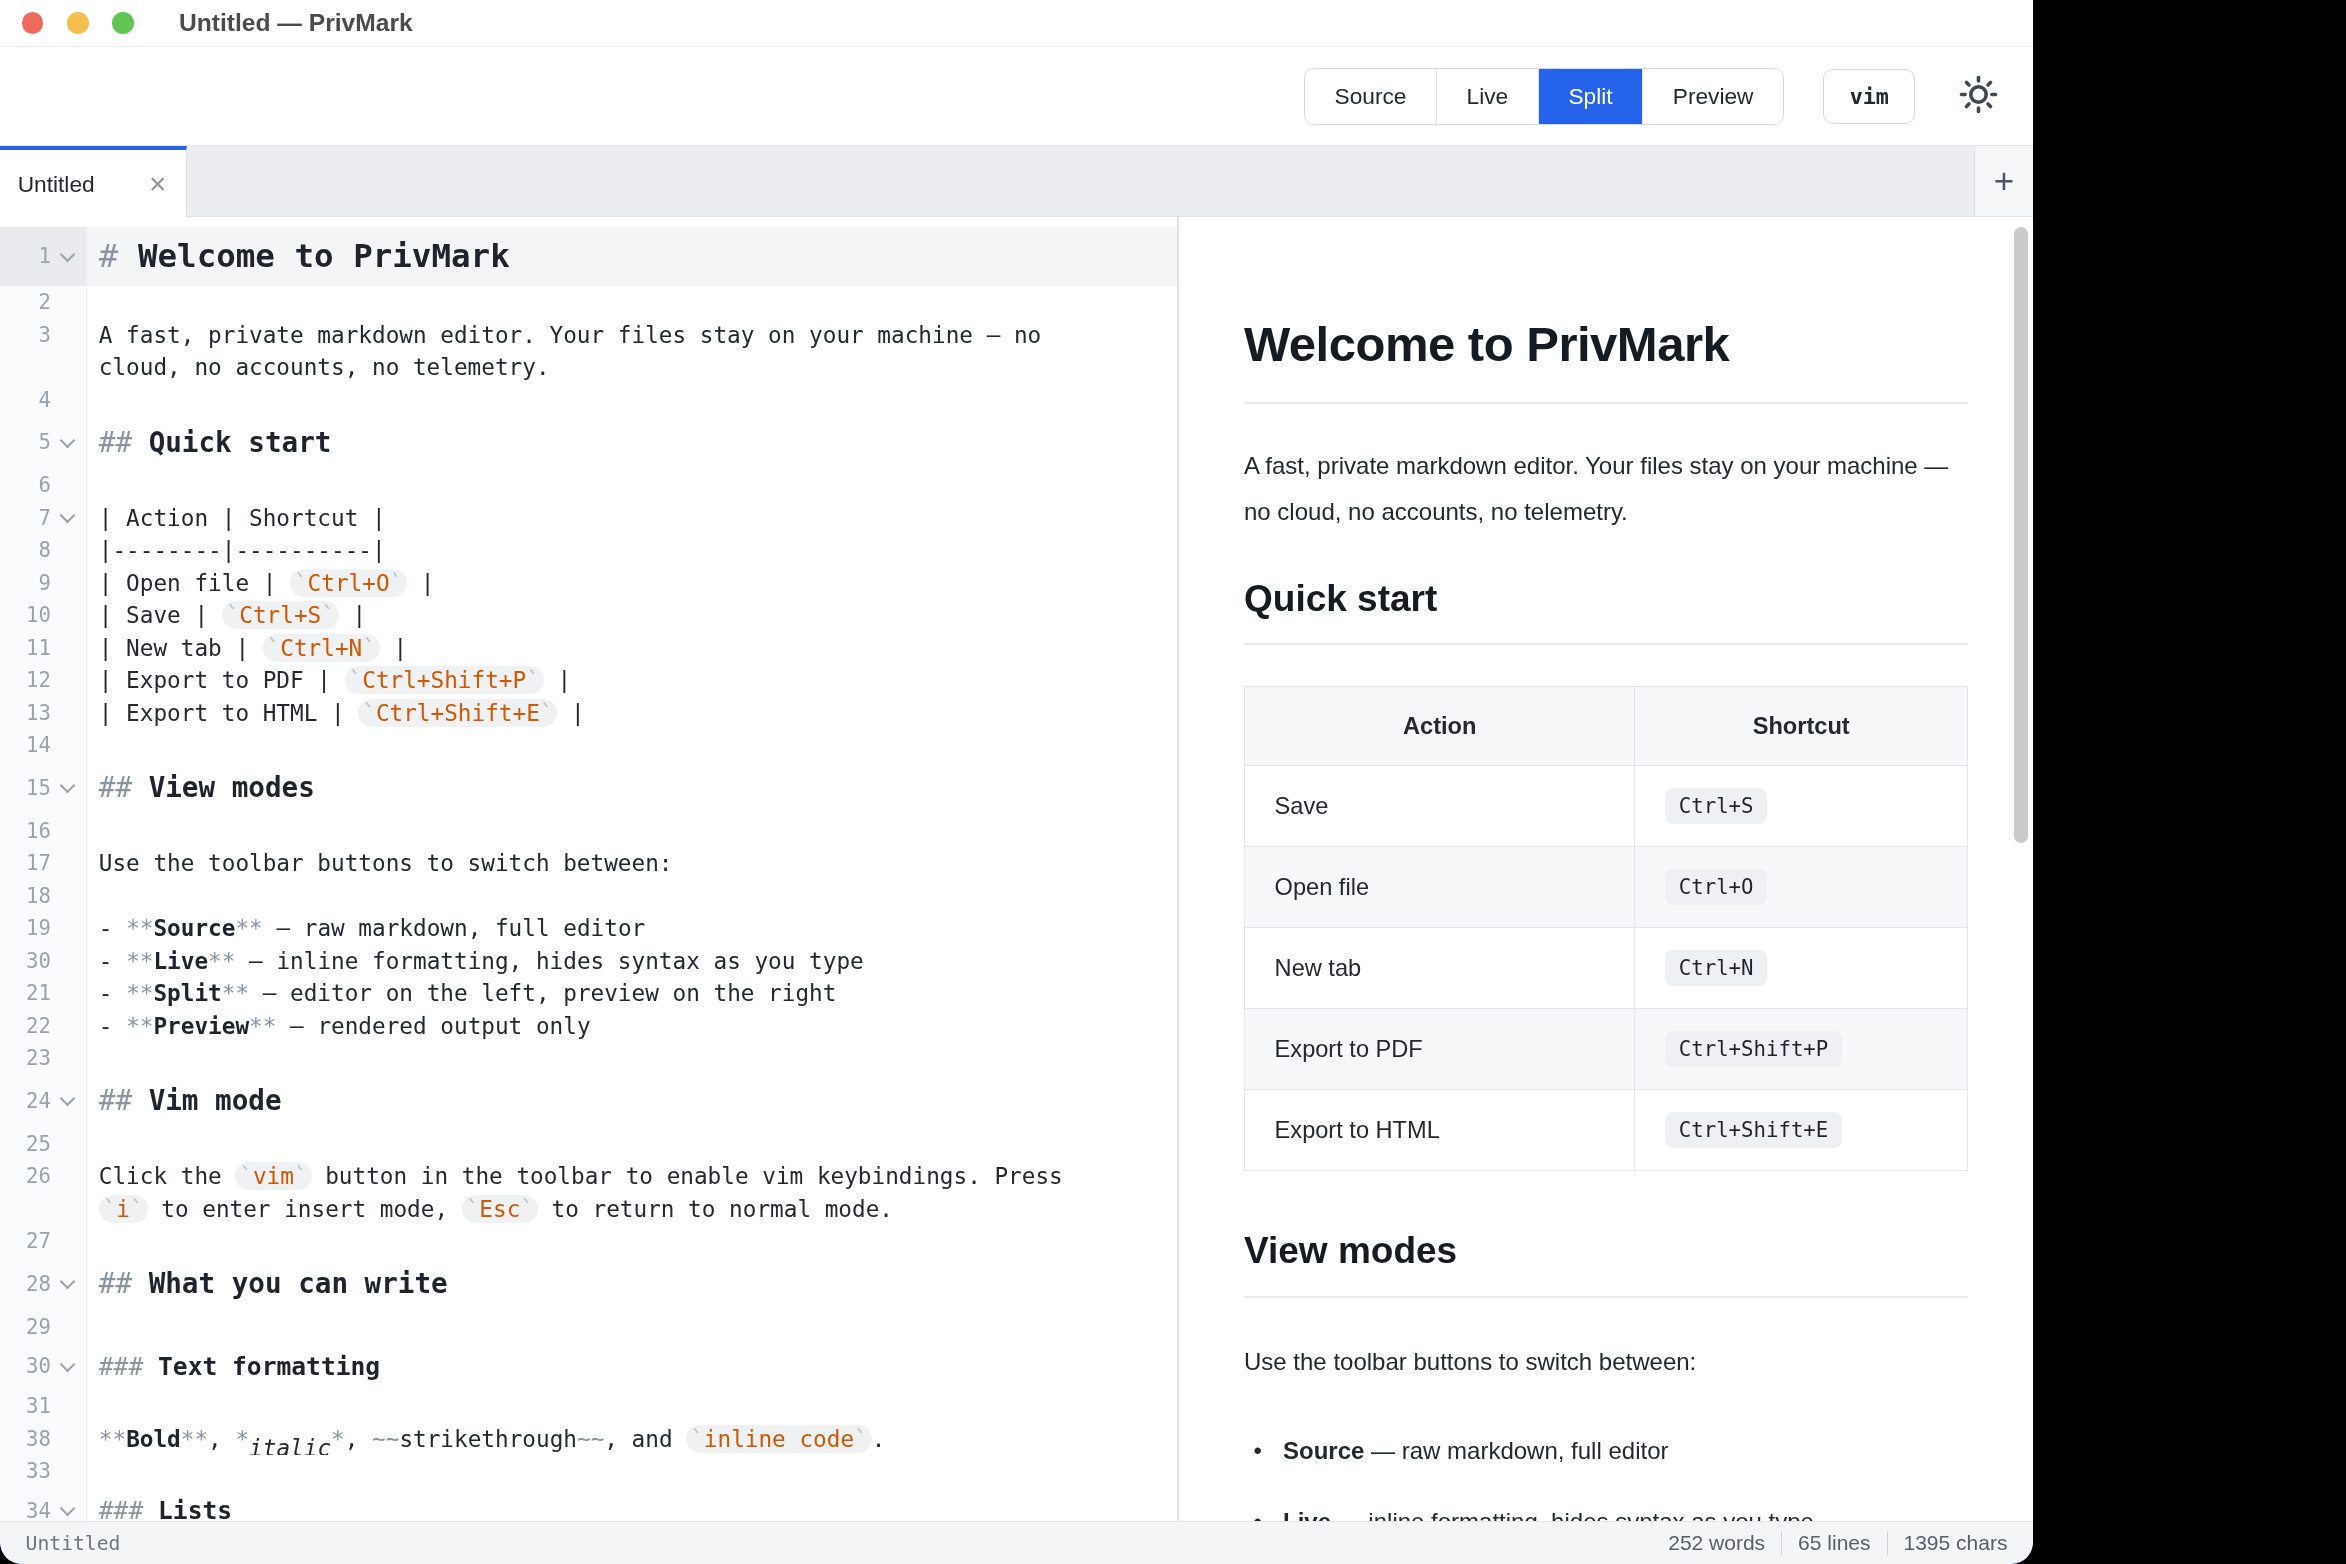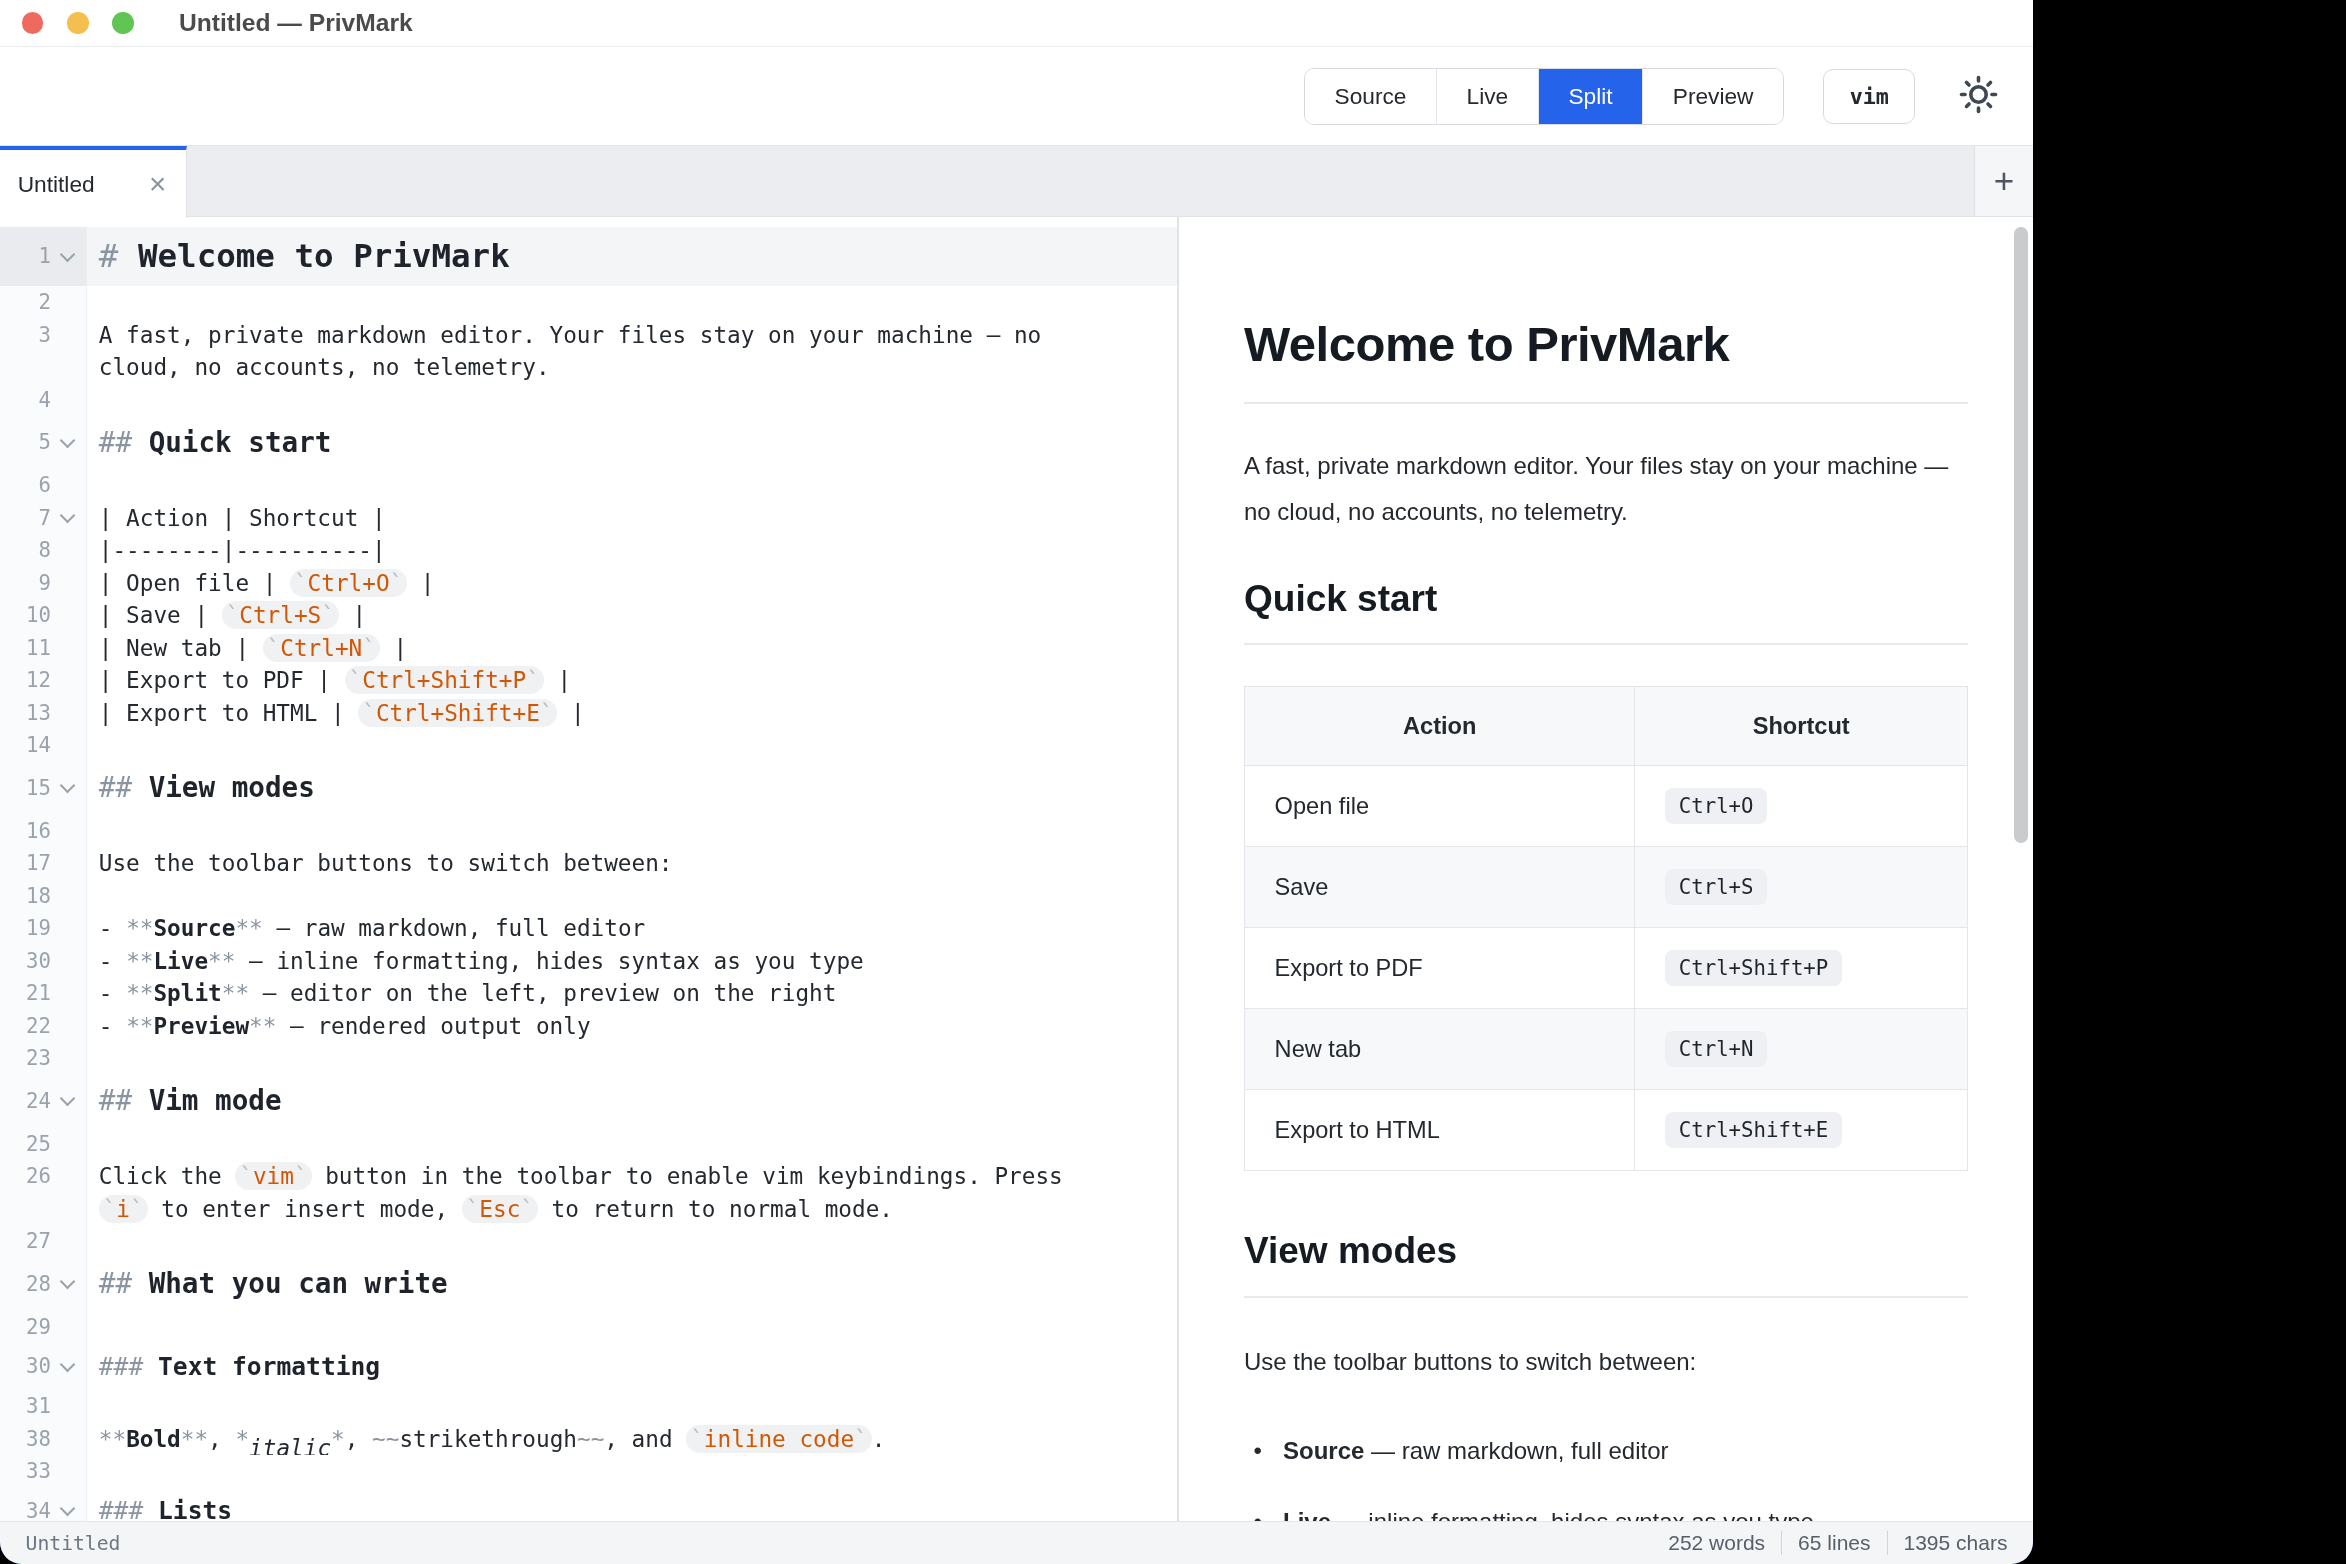--- a/index.html
+++ b/index.html
@@ -435,34 +435,34 @@
               <col style="width: 46%;">
             </colgroup>
             <thead>
               <tr>
                 <th>Action</th>
                 <th>Shortcut</th>
               </tr>
             </thead>
             <tbody>
               <tr>
+                <td>Save</td>
+                <td><span class="pchip">Ctrl+S</span></td>
+              </tr>
+              <tr>
                 <td>Open file</td>
                 <td><span class="pchip">Ctrl+O</span></td>
               </tr>
               <tr>
-                <td>Save</td>
-                <td><span class="pchip">Ctrl+S</span></td>
+                <td>New tab</td>
+                <td><span class="pchip">Ctrl+N</span></td>
               </tr>
               <tr>
                 <td>Export to PDF</td>
                 <td><span class="pchip">Ctrl+Shift+P</span></td>
-              </tr>
-              <tr>
-                <td>New tab</td>
-                <td><span class="pchip">Ctrl+N</span></td>
               </tr>
               <tr>
                 <td>Export to HTML</td>
                 <td><span class="pchip">Ctrl+Shift+E</span></td>
               </tr>
             </tbody>
           </table>
           <h2 class="pv-h2">View modes</h2>
           <p class="pv-p">Use the toolbar buttons to switch between:</p>
           <ul class="pv-ul">

